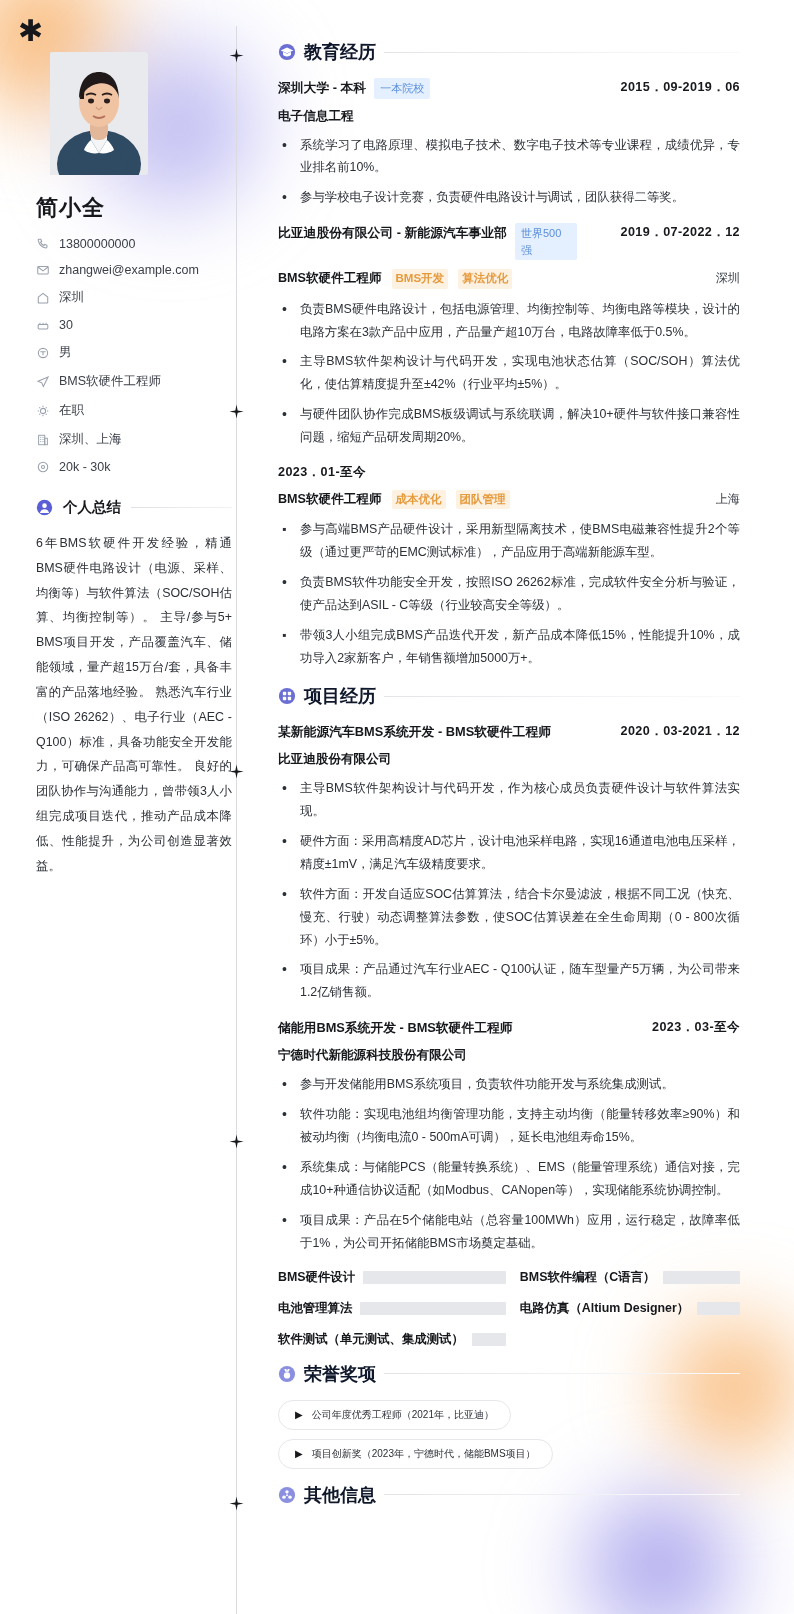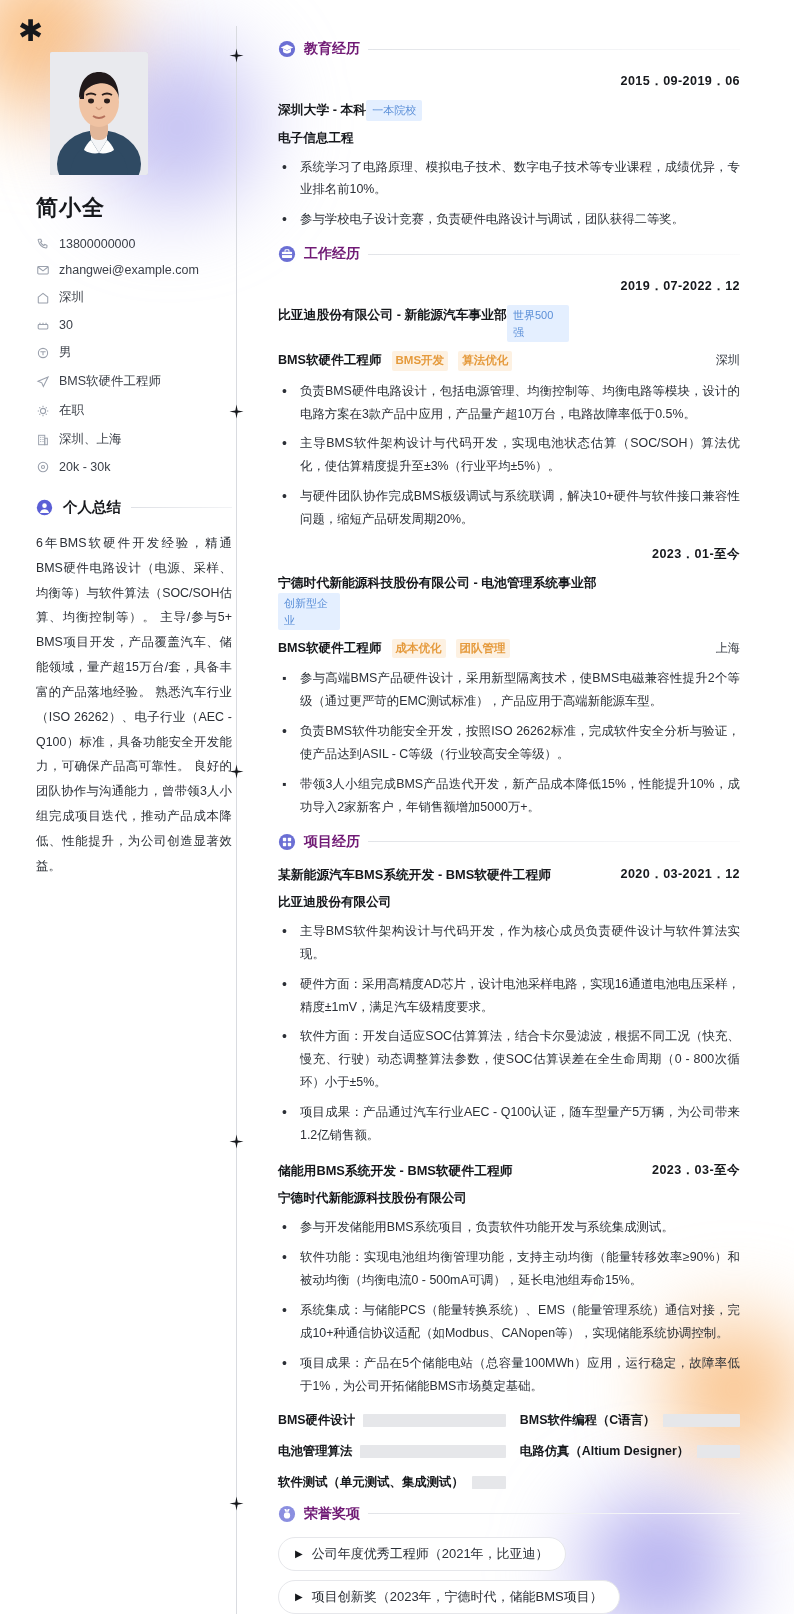--- a/index.html
+++ b/index.html
@@ -77,30 +77,30 @@
   .divider-line { position: absolute; left: 0; top: 0; bottom: 0; width: 1px; background: #d9dbe0; }
   .spark { position: absolute; left: -7px; width: 15px; height: 15px; color: #16181c; }
   .spark svg { display: block; width: 15px; height: 15px; }
 
   
   .right { flex: 1; padding: 26px 54px 10px 40px; }
 
   .section { margin-bottom: 4px; }
   .sec-head { display: flex; align-items: center; gap: 8px; margin: 14px 0 14px 0; }
   .sec-head .badge { width: 18px; height: 18px; flex: 0 0 18px; }
-  .sec-head .t { font-size: 14px; font-weight: 700; color: #701a75; white-space: nowrap; }
+  .sec-head .t { font-size: 18px; font-weight: 700; color: #0f172a; white-space: nowrap; }
   .sec-head .rule { flex: 1; height: 1px; background: linear-gradient(90deg,#e2e4e8 0%,#f4f5f7 70%,#fafafb 100%); }
   .badge svg { display: block; width: 100%; height: 100%; }
 
   .entry { margin-bottom: 14px; }
   .entry-top {
     display: flex; align-items: flex-start; justify-content: space-between; gap: 10px;
     margin-bottom: 9px;
   }
-  .entry-title-wrap { display: flex; align-items: flex-start; flex-wrap: wrap; gap: 0; max-width: 330px; margin-top: 28px; }
+  .entry-title-wrap { display: flex; align-items: flex-start; flex-wrap: wrap; gap: 8px; max-width: 330px; }
   .entry-title { font-size: 12.8px; font-weight: 700; color: #16181c; line-height: 1.55; }
   .entry-date { font-size: 12.6px; font-weight: 700; color: #16181c; white-space: nowrap; letter-spacing: .4px; padding-top: 1px; }
 
   .tag-blue {
     display: inline-block; background: #e4efff; color: #5b8fd8;
     font-size: 11px; padding: 2px 6px; border-radius: 2px; line-height: 1.5;
     max-width: 62px; word-break: break-all;
   }
   .tag-orange {
     display: inline-block; color: #e59a3c; font-size: 11.5px;
@@ -145,21 +145,21 @@
   .skill.single .skill-bar { flex: 0 0 34px; }
 
   
   .award {
     display: flex; align-items: center; gap: 9px;
     border: 1px solid #e6e7eb; border-radius: 17px;
     padding: 7px 16px; margin-bottom: 9px; width: fit-content;
     background: #fff;
   }
   .award .tri { font-size: 10px; color: #16181c; line-height: 1; }
-  .award .txt { font-size: 13px; color: #2b2f36; }
+  .award .txt { font-size: 10px; color: #2b2f36; }
 </style>
 </head>
 <body>
 
 <div class="blob blob-orange-tl"></div>
 <div class="blob blob-purple-tl"></div>
 <div class="blob blob-orange-br"></div>
 <div class="blob blob-purple-br"></div>
 
 <div class="page">
@@ -343,62 +343,46 @@
         </div>
         <div class="entry-major">电子信息工程</div>
         <ul class="bullets">
           <li>系统学习了电路原理、模拟电子技术、数字电子技术等专业课程，成绩优异，专业排名前10%。</li>
           <li>参与学校电子设计竞赛，负责硬件电路设计与调试，团队获得二等奖。</li>
         </ul>
       </div>
     </section>
 
     <section class="section">
-      <div class="sec-head">
-        <span class="badge">
-          <svg viewBox="0 0 20 20">
-              <circle cx="10" cy="10" r="9" fill="#6b6fd4"></circle>
-              <rect x="4.4" y="7.4" width="11.2" height="7" rx="1" fill="#fff"></rect>
-              <path d="M7.8 7.4V6.3a1 1 0 0 1 1-1h2.4a1 1 0 0 1 1 1v1.1" stroke="#fff" stroke-width="1.2" fill="none"></path>
-              <rect x="4.4" y="10.1" width="11.2" height="1.1" fill="#6b6fd4"></rect>
-            </svg>
-        </span>
-        <span class="t">工作经历</span>
-        <span class="rule"></span>
-      </div>
 
       <div class="entry">
         <div class="entry-top">
           <div class="entry-title-wrap">
             <span class="entry-title">比亚迪股份有限公司 - 新能源汽车事业部</span>
             <span class="tag-blue">世界500强</span>
           </div>
           <span class="entry-date">2019．07-2022．12</span>
         </div>
         <div class="entry-sub">
           <div class="entry-role-wrap">
             <span class="entry-role">BMS软硬件工程师</span>
             <span class="tag-orange">BMS开发</span>
             <span class="tag-orange">算法优化</span>
           </div>
           <span class="entry-loc">深圳</span>
         </div>
         <ul class="bullets">
           <li>负责BMS硬件电路设计，包括电源管理、均衡控制等、均衡电路等模块，设计的电路方案在3款产品中应用，产品量产超10万台，电路故障率低于0.5%。</li>
-          <li>主导BMS软件架构设计与代码开发，实现电池状态估算（SOC/SOH）算法优化，使估算精度提升至±3%（行业平均±5%）。</li>
+          <li>主导BMS软件架构设计与代码开发，实现电池状态估算（SOC/SOH）算法优化，使估算精度提升至±42%（行业平均±5%）。</li>
           <li>与硬件团队协作完成BMS板级调试与系统联调，解决10+硬件与软件接口兼容性问题，缩短产品研发周期20%。</li>
         </ul>
       </div>
 
       <div class="entry">
         <div class="entry-top">
-          <div class="entry-title-wrap">
-            <span class="entry-title">宁德时代新能源科技股份有限公司 - 电池管理系统事业部</span>
-            <span class="tag-blue">创新型企业</span>
-          </div>
           <span class="entry-date">2023．01-至今</span>
         </div>
         <div class="entry-sub">
           <div class="entry-role-wrap">
             <span class="entry-role">BMS软硬件工程师</span>
             <span class="tag-orange">成本优化</span>
             <span class="tag-orange">团队管理</span>
           </div>
           <span class="entry-loc">上海</span>
         </div>

